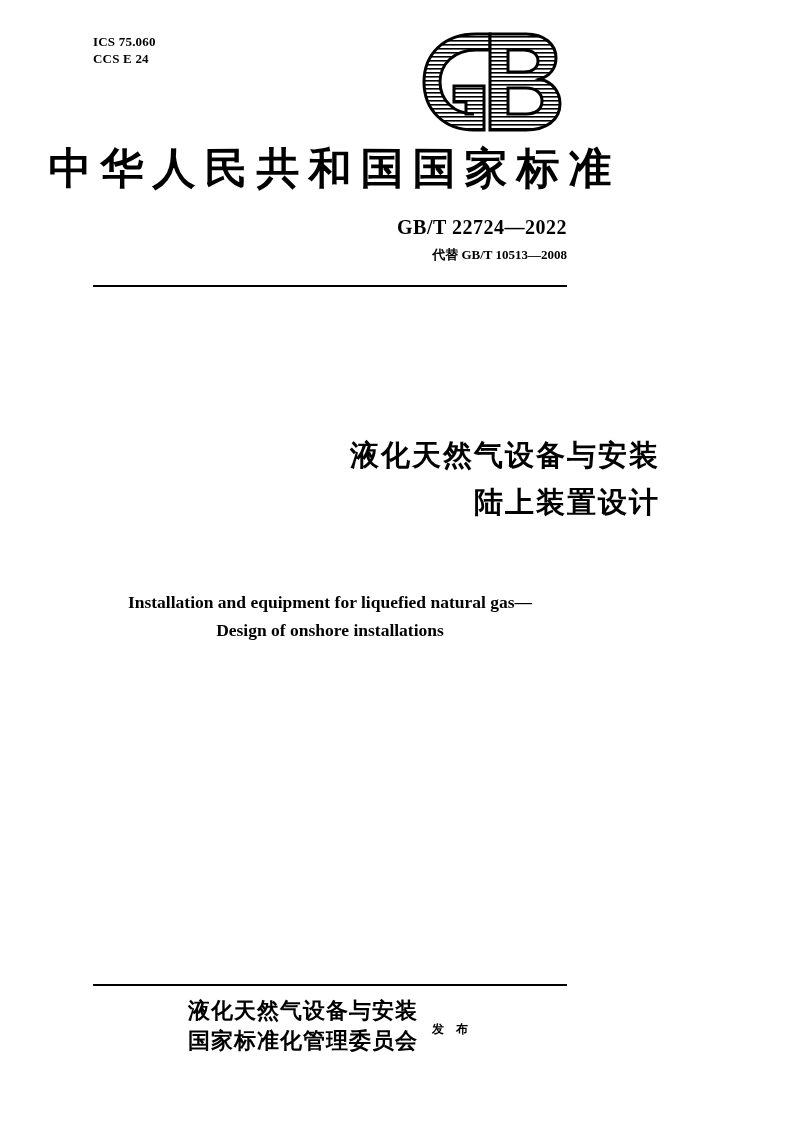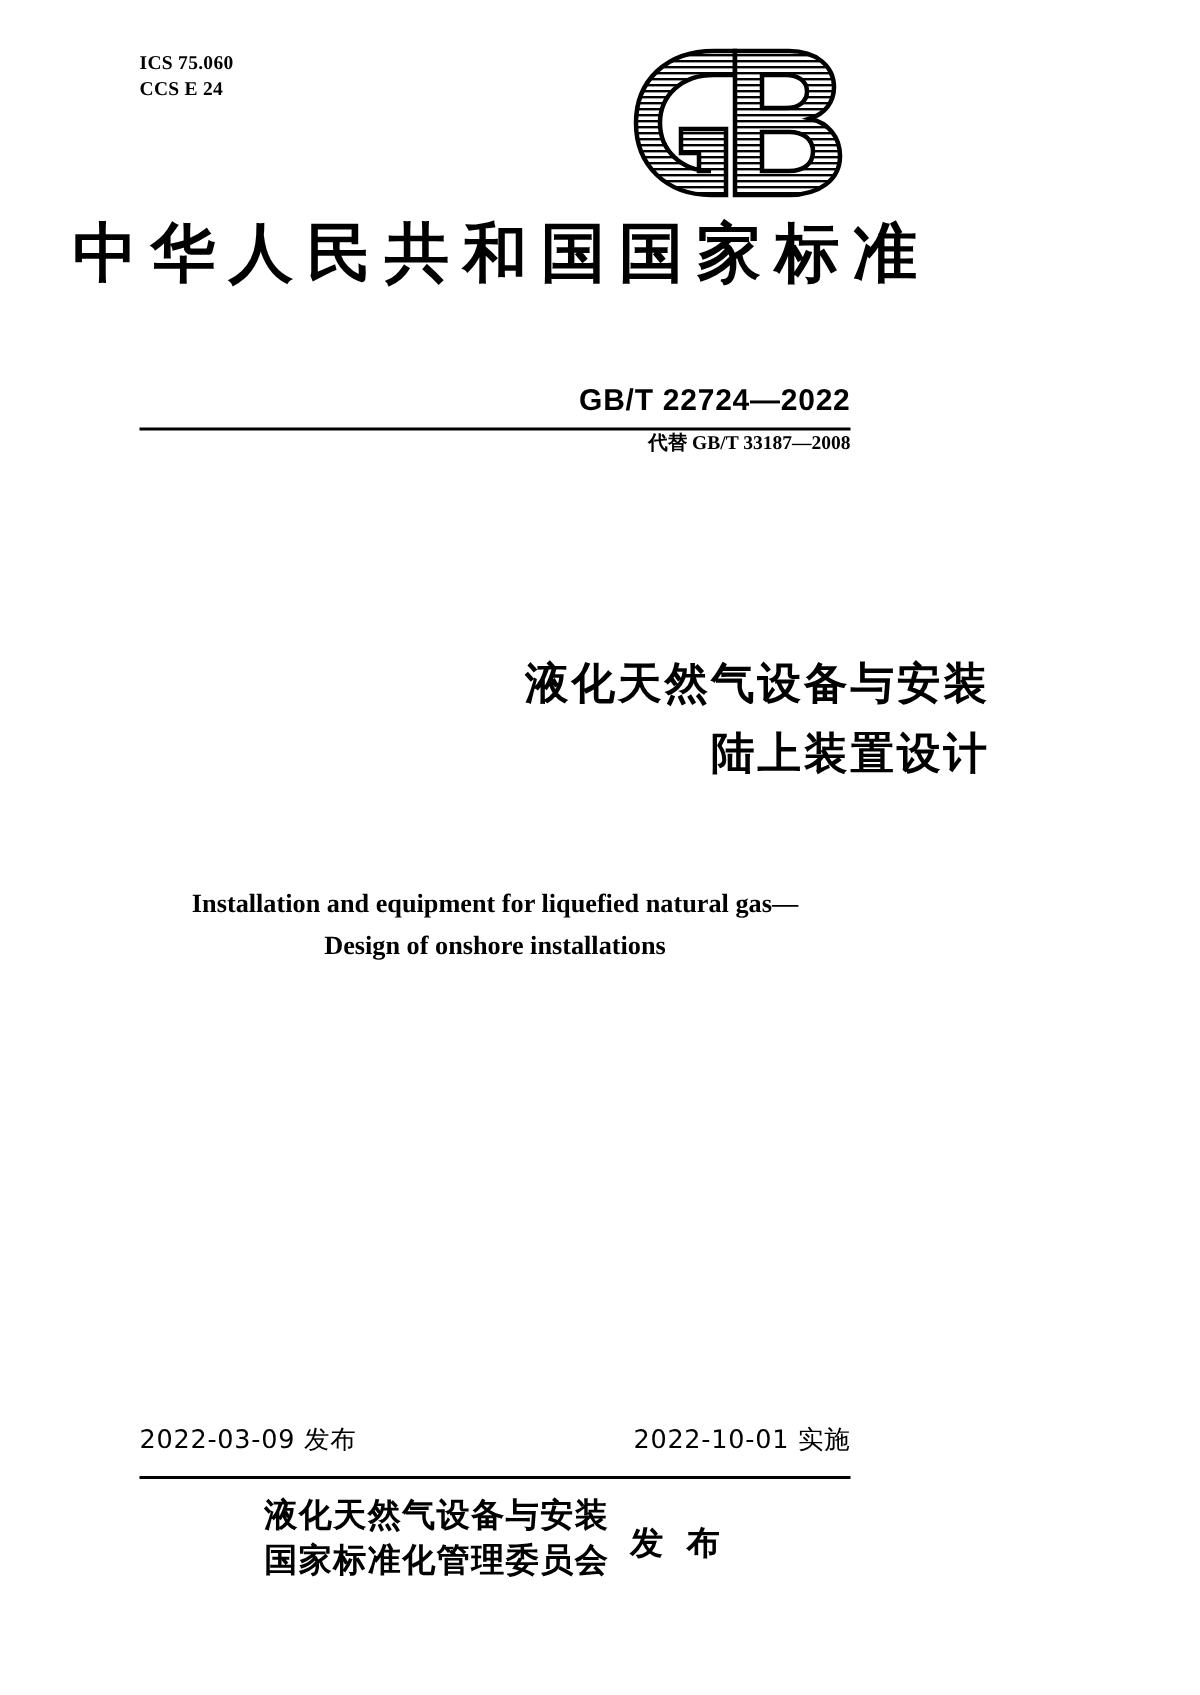--- a/index.html
+++ b/index.html
@@ -64,26 +64,25 @@
   }
 
   
   .std-no-block {
     position: absolute;
     right: 93px;
     top: 216px;
     text-align: right;
   }
   .std-no {
-    font-family: Liberation Sans, sans-serif;
+    font-family: Liberation Serif, serif;
     font-weight: bold;
     font-size: 20px;
     letter-spacing: 0.5px;
     white-space: nowrap;
-    margin-top: 40px;
   }
   .std-replaces {
     margin-top: 7px;
     font-family: "Liberation Serif", serif;
     font-weight: bold;
     font-size: 13px;
     white-space: nowrap;
   }
 
   
@@ -167,21 +166,21 @@
     font-weight: bold;
     font-size: 22px;
     line-height: 30px;
     letter-spacing: 1px;
     text-align: center;
     white-space: nowrap;
   }
   .issuer-publish {
     font-family: "DejaVu Sans", sans-serif;
     font-weight: bold;
-    font-size: 22px;
+    font-size: 12px;
     letter-spacing: 4px;
     margin-left: 14px;
     padding-top: 6px;
     white-space: nowrap;
   }
 </style>
 </head>
 <body>
 
 <div class="page">
@@ -205,39 +204,35 @@
       <path d="M76 6 L112 6 C130 6 142 16 142 30 C142 40 136 48 126 51 C138 54 146 63 146 76 C146 92 132 102 112 102 L76 102 Z
                M94 22 L94 44 L110 44 C118 44 124 40 124 33 C124 26 118 22 110 22 Z
                M94 60 L94 86 L112 86 C122 86 128 81 128 73 C128 65 122 60 112 60 Z" fill="url(#hatch)" stroke="#000" stroke-width="3"></path>
     </svg>
   </div>
 
   <div class="cn-standard-title">中华人民共和国国家标准</div>
 
   <div class="std-no-block">
     <div class="std-no">GB/T 22724—2022</div>
-    <div class="std-replaces">代替 GB/T 33187—2008</div>
+    <div class="std-replaces">代替 GB/T 10513—2008</div>
   </div>
 
   <div class="rule-top"></div>
 
   <div class="doc-title">
     <div class="doc-title-line">液化天然气设备与安装</div>
     <div class="doc-title-line">陆上装置设计</div>
   </div>
 
   <div class="doc-subtitle">
     <div class="doc-subtitle-line">Installation and equipment for liquefied natural gas—</div>
     <div class="doc-subtitle-line">Design of onshore installations</div>
   </div>
 
-  <div class="date-row">
-    <div class="date-item">2022-03-09 发布</div>
-    <div class="date-item">2022-10-01 实施</div>
-  </div>
 
   <div class="rule-bottom"></div>
 
   <div class="issuer">
     <div class="issuer-names">
       <div>液化天然气设备与安装</div>
       <div>国家标准化管理委员会</div>
     </div>
     <div class="issuer-publish">发 布</div>
   </div>

